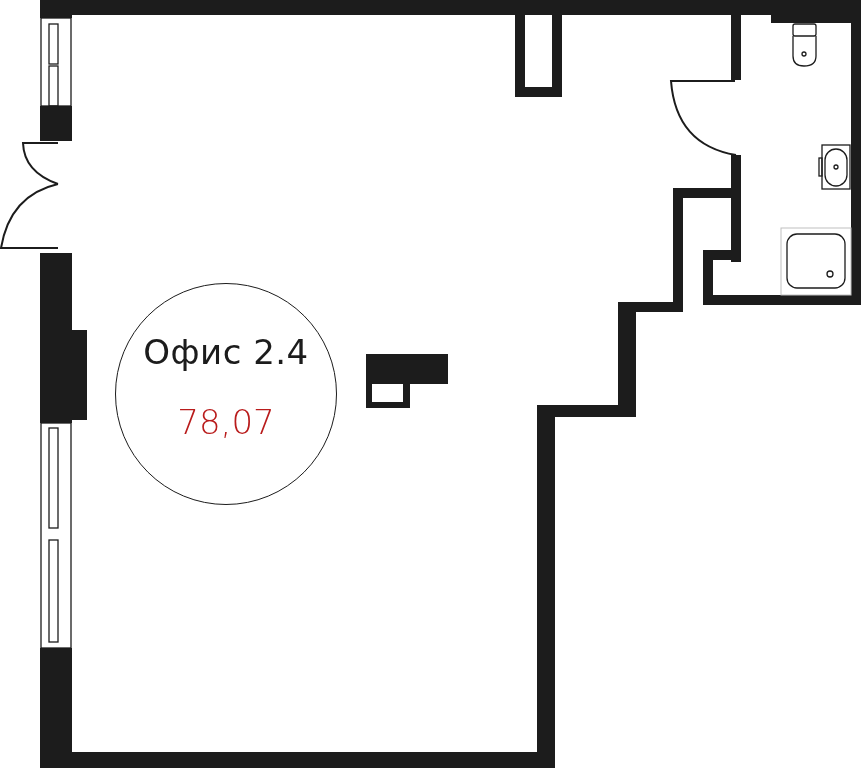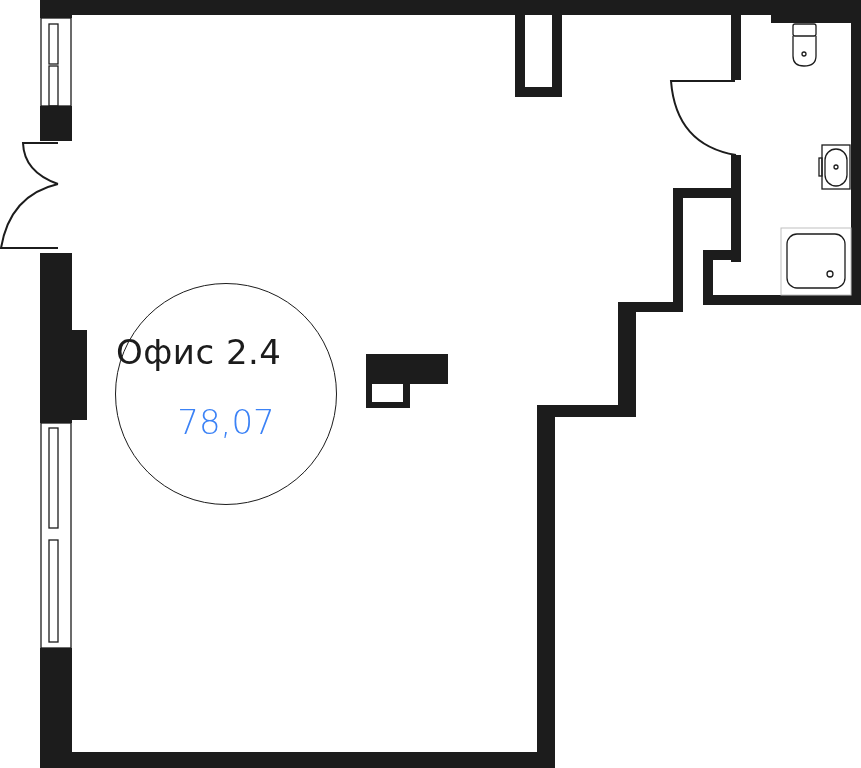--- a/index.html
+++ b/index.html
@@ -3,22 +3,22 @@
   <meta charset="utf-8">
   <style>
     html, body { margin: 0; padding: 0; background: #ffffff; }
     body { width: 861px; height: 768px; position: relative; overflow: hidden; font-family: "DejaVu Sans", sans-serif; }
     svg.plan { position: absolute; left: 0; top: 0; }
     .wall { fill: #1c1c1c; }
     .line { fill: none; stroke: #1c1c1c; stroke-width: 2; }
     .thin { fill: none; stroke: #1c1c1c; stroke-width: 1.3; }
     .hair { fill: none; stroke: #bfbfbf; stroke-width: 1; }
     .label-wrap { position: absolute; left: 115px; top: 283px; width: 222px; height: 222px; border: 1.3px solid #1c1c1c; border-radius: 50%; box-sizing: border-box; }
-    .room-name { position: absolute; left: 0; width: 100%; top: 48px; text-align: left; font-size: 34px; font-weight: 500; color: #1c1c1c; letter-spacing: 0.5px; }
-    .room-area { position: absolute; left: 0; width: 100%; top: 118px; text-align: center; font-size: 34px; font-weight: 300; color: #3b82f6; }
+    .room-name { position: absolute; left: 0; width: 100%; top: 48px; text-align: center; font-size: 34px; font-weight: 500; color: #1c1c1c; letter-spacing: 0.5px; }
+    .room-area { position: absolute; left: 0; width: 100%; top: 118px; text-align: center; font-size: 34px; font-weight: 300; color: #b91c1c; }
   </style>
 </head>
 <body>
 
 <svg class="plan" width="861" height="768" viewBox="0 0 861 768">
 
   <g>
 
     <rect class="wall" x="40" y="0" width="821" height="15"></rect>
 

